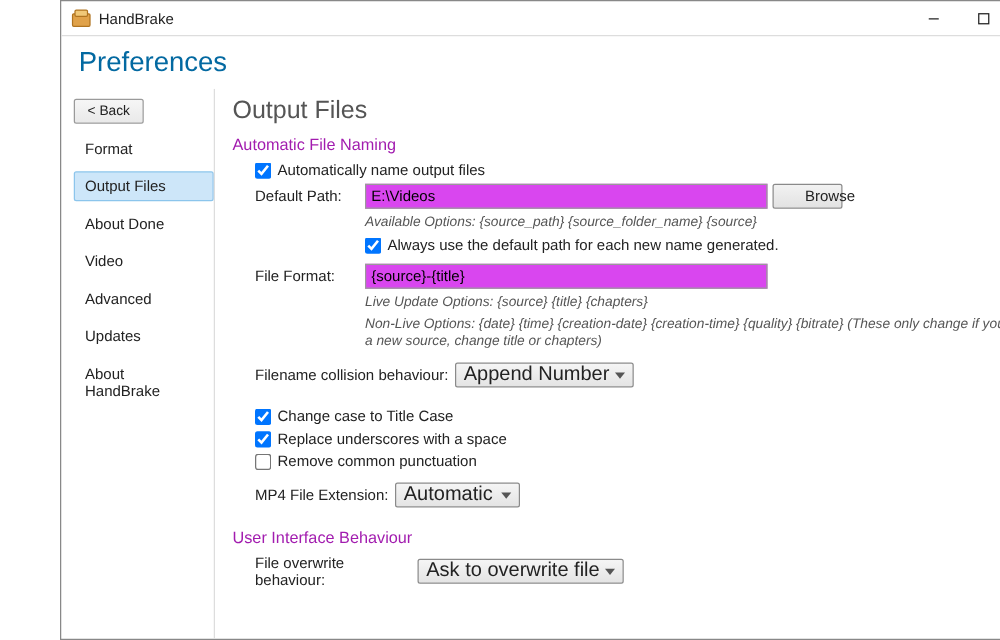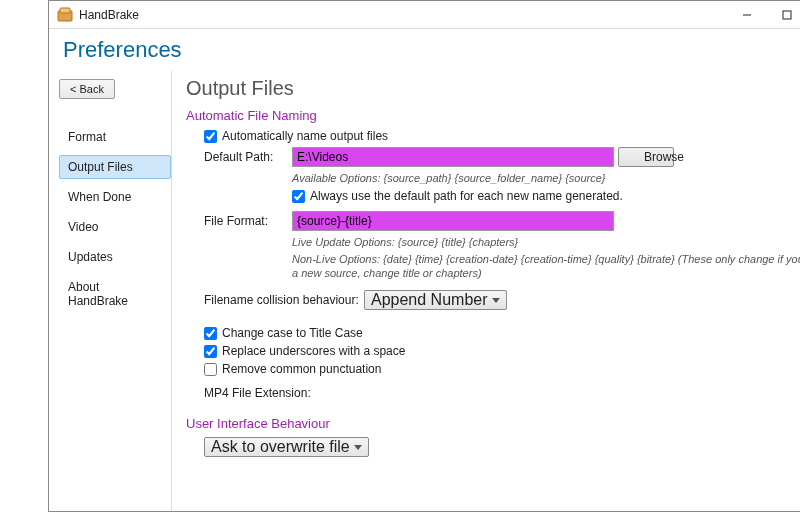--- a/index.html
+++ b/index.html
@@ -6,21 +6,21 @@
   html, body { margin: 0; padding: 0; font-family: "Segoe UI", Tahoma, sans-serif; font-size: 12px; color: #222; background: #fff; }
   .window { width: 800px; height: 512px; border: 1px solid #888; display: flex; flex-direction: column; margin-left: 48px; }
   .titlebar { height: 28px; display: flex; align-items: center; padding: 0 0 0 8px; border-bottom: 1px solid #ddd; }
   .titlebar .icon { width: 16px; height: 16px; margin-right: 6px; }
   .titlebar .title { flex: 1; font-size: 12px; }
   .titlebar .ctrls { display: flex; }
   .titlebar .ctrl { width: 40px; height: 28px; display: flex; align-items: center; justify-content: center; }
   .titlebar .ctrl svg { width: 10px; height: 10px; }
   .page-title { font-size: 22px; font-weight: 300; color: #0369a1; padding: 8px 0 8px 14px; }
   .body { flex: 1; display: flex; overflow: hidden; }
-  .sidebar { width: 122px; padding: 8px 0 0 10px; display: flex; flex-direction: column; gap: 20px; }
+  .sidebar { width: 122px; padding: 8px 0 0 10px; display: flex; flex-direction: column; gap: 2px; }
   .back-btn { width: 56px; height: 20px; font-size: 11px; background: linear-gradient(#f6f6f6,#e9e9e9); border: 1px solid #9a9a9a; border-radius: 2px; display: flex; align-items: center; justify-content: center; cursor: default; }
   .nav { margin-top: 6px; display: flex; flex-direction: column; }
   .nav-item { padding: 4px 8px; font-size: 12px; cursor: default; border: 1px solid transparent; }
   .nav-item + .nav-item { margin-top: 6px; }
   .nav-item.selected { background: #cde6f9; border: 1px solid #8cc5ec; border-radius: 2px; }
   .divider { width: 1px; background: #ddd; margin: 0 6px 0 0; }
   .content { flex: 1; padding: 6px 12px 0 8px; overflow: auto; }
   h1.section { font-size: 20px; font-weight: 400; color: #555; margin: 0 0 8px 0; }
   h2.group { font-size: 13px; font-weight: 400; color: #a21caf; margin: 6px 0 6px 0; }
   .row { display: flex; align-items: center; margin: 4px 0; }
@@ -73,22 +73,23 @@
   </div>
 
   <div class="page-title">Preferences</div>
 
   <div class="body">
     <div class="sidebar">
       <div class="back-btn">&lt; Back</div>
       <div class="nav">
         <div class="nav-item">Format</div>
         <div class="nav-item selected">Output Files</div>
-        <div class="nav-item">When Done</div>
+        <div class="nav-item">About Done</div>
         <div class="nav-item">Video</div>
+        <div class="nav-item">Advanced</div>
         <div class="nav-item">Updates</div>
         <div class="nav-item">About HandBrake</div>
       </div>
     </div>
 
     <div class="divider"></div>
 
     <div class="content">
       <h1 class="section">Output Files</h1>
 
@@ -134,25 +135,29 @@
         <input type="checkbox" checked="" style="">
         <span>Replace underscores with a space</span>
       </div>
       <div class="row indent cb">
         <input type="checkbox" style="">
         <span>Remove common punctuation</span>
       </div>
 
       <div class="row indent" style="margin-top:10px">
         <span class="label-wider" style="width:112px">MP4 File Extension:</span>
+        <div class="select" style="min-width:100px">
+            <span>Automatic</span>
+          </div>
       </div>
 
       <h2 class="group" style="margin-top:16px">User Interface Behaviour</h2>
 
       <div class="row indent">
+        <span class="label-wider">File overwrite behaviour:</span>
         <div class="select" style="min-width:160px">
             <span>Ask to overwrite file</span>
           </div>
       </div>
 
     </div>
   </div>
 </div>
 
 </body></html>

